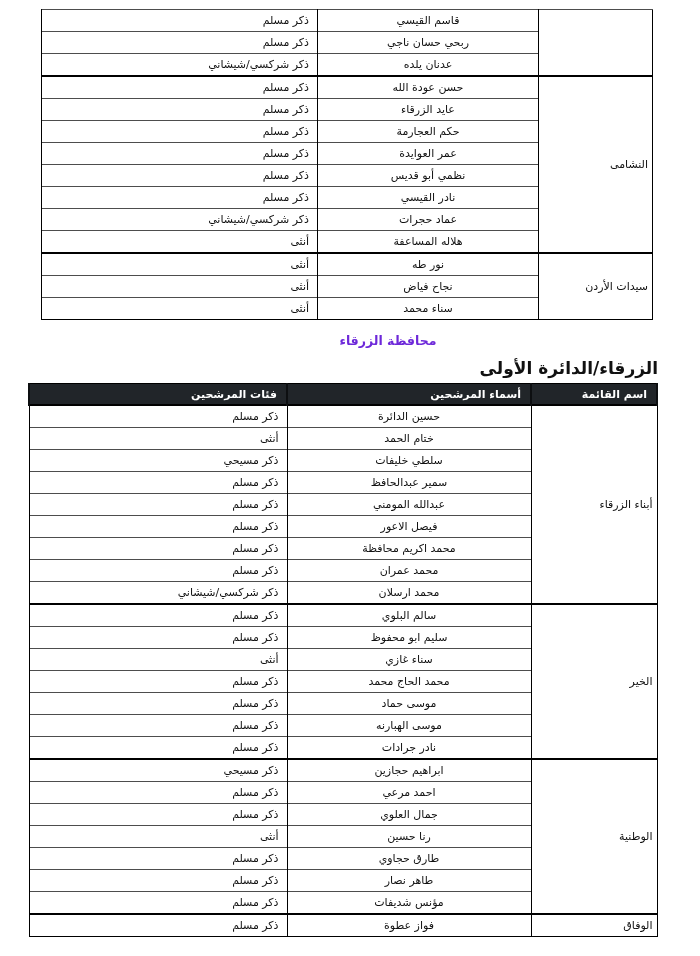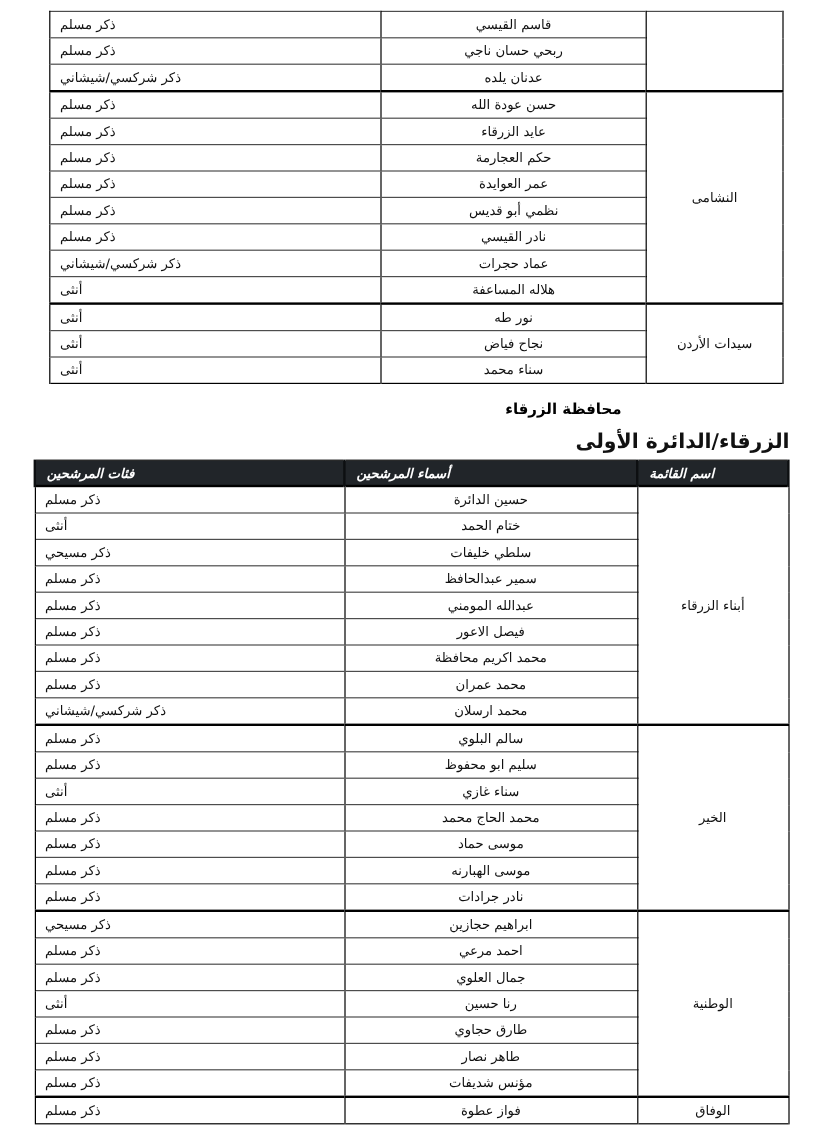--- a/index.html
+++ b/index.html
@@ -10,29 +10,29 @@
   #table1,#table2{position:absolute;border:1.5px solid #000;}
   #table1{top:9px;right:47px;width:611px;}
   #table2{top:383px;right:42px;width:628px;}
 
   td{height:21px;font-size:11px;vertical-align:middle;
      border-left:1px solid #000;border-right:1px solid #000;border-top:1px solid #4d4d4d;
      padding:0 8px;white-space:nowrap;overflow:hidden;}
   tr.group-start td{border-top:2px solid #000;}
 
   td.name-cell{text-align:center;}
-  td.cat-cell{text-align:left;}
-  td.list-cell{text-align:center;padding:0 4px;margin-top:20px;}
-
-  th{height:20px;font-size:11px;font-weight:bold;text-align:left;vertical-align:middle;
+  td.cat-cell{text-align:right;}
+  td.list-cell{text-align:right;padding:0 4px;margin-top:20px;}
+
+  th{height:20px;font-size:11px;font-weight:bold;text-align:right;vertical-align:middle;
      background:var(--header-bg,#212529);color:var(--header-fg,#fff);
-     padding:0 9px;border-left:2px solid #0d0f11;border-right:2px solid #0d0f11;white-space:nowrap;font-style:italic;}
-
-  .gov-heading{position:absolute;top:333px;left:258px;width:260px;text-align:right;
-               font-weight:bold;font-size:12.5px;color:#000000;}
+     padding:0 9px;border-left:2px solid #0d0f11;border-right:2px solid #0d0f11;white-space:nowrap;}
+
+  .gov-heading{position:absolute;top:333px;left:258px;width:260px;text-align:center;
+               font-weight:bold;font-size:12.5px;color:#6d28d9;}
   .district-heading{position:absolute;top:358px;right:42px;text-align:right;
                     font-weight:bold;font-size:17px;color:#111;}
 </style>
 </head>
 <body>
 
 <div class="sheet">
 
   <table id="table1">
     <colgroup>

